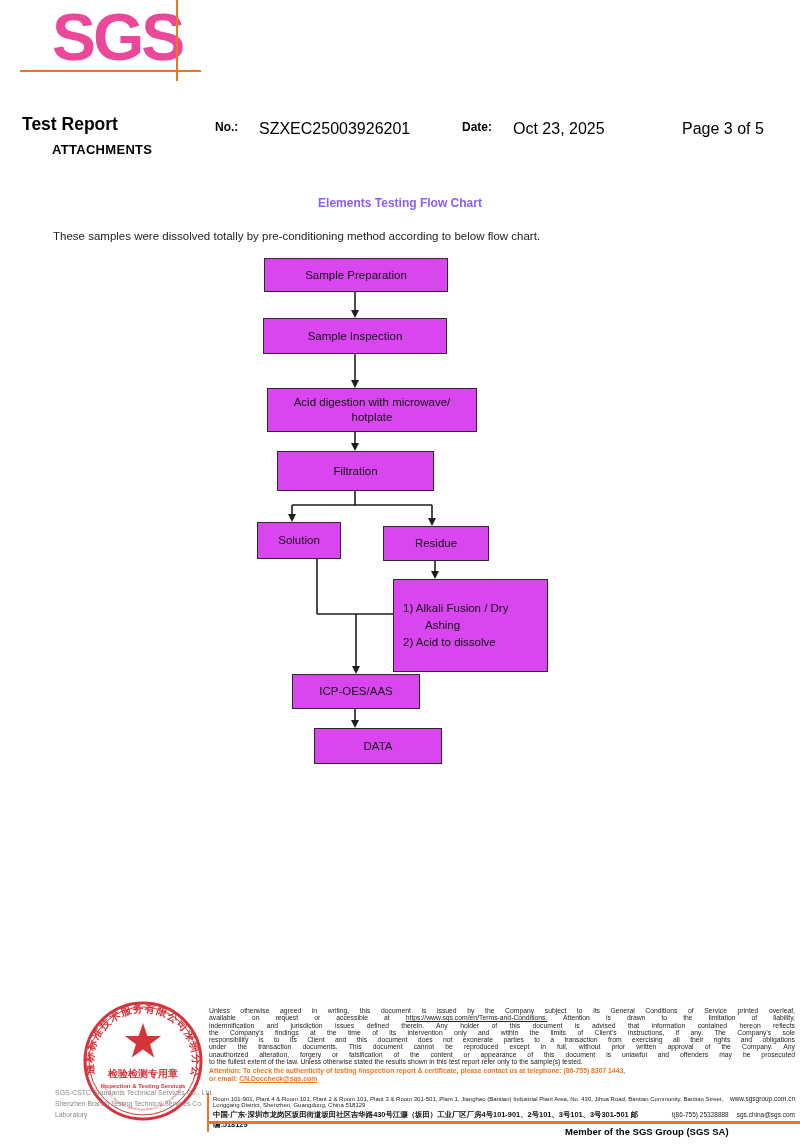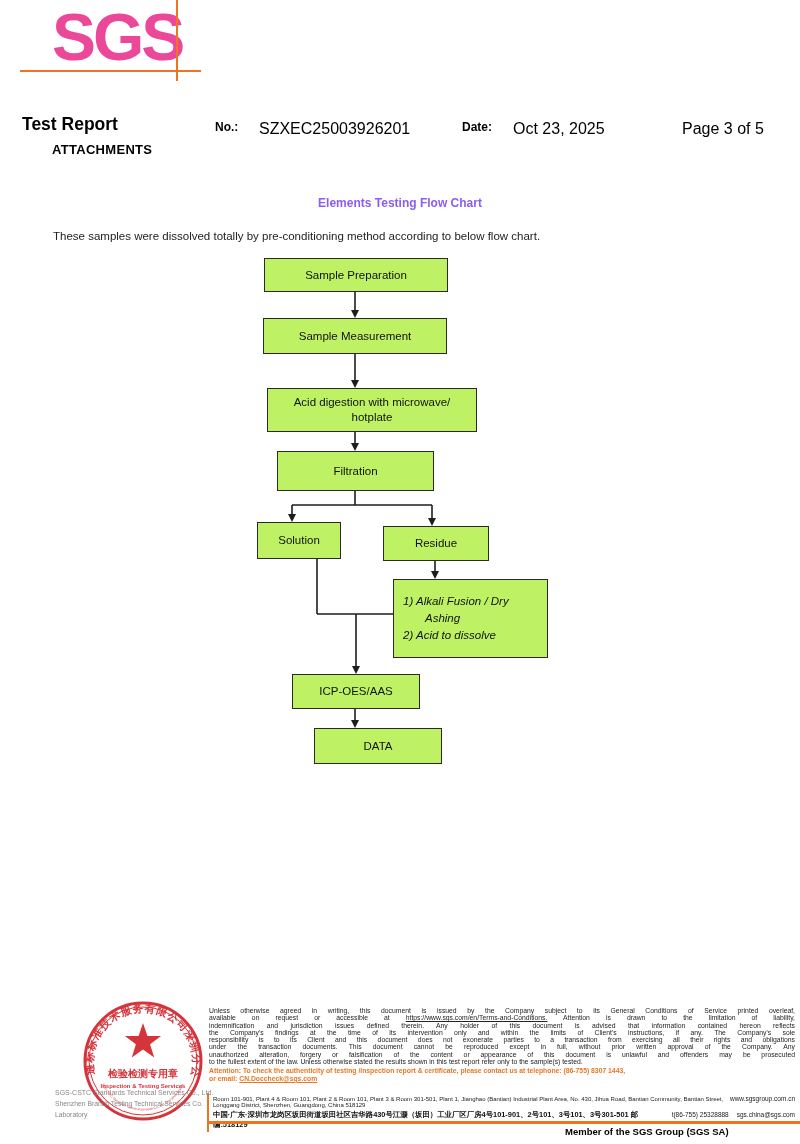--- a/index.html
+++ b/index.html
@@ -10,21 +10,21 @@
   .logo-text{font-weight:bold;font-size:66px;letter-spacing:-3px;color:#ec4899;line-height:1;}
   .hline{background:#ee7420;}
   .report-title{font-size:17.5px;font-weight:bold;color:#000;}
   .attachments{font-size:13px;font-weight:bold;letter-spacing:.3px;color:#000;}
   .hdr-label{font-size:12px;font-weight:bold;color:#000;}
   .hdr-value{font-size:16px;color:#000;}
   
   .section-title{font-size:12px;font-weight:bold;text-align:center;width:100%;color:#8b5cf6;}
   .intro{font-size:11.5px;color:#222;}
   
-  .fbox{position:absolute;border:1.5px solid #2a2a2a;background:#bef264;display:flex;align-items:center;justify-content:center;text-align:center;font-size:11.5px;color:#111;z-index:2;line-height:15px;}
+  .fbox{position:absolute;border:1.5px solid #2a2a2a;background:#d946ef;display:flex;align-items:center;justify-content:center;text-align:center;font-size:11.5px;color:#111;z-index:2;line-height:15px;}
   .fbox.multiline{flex-direction:column;}
   .fbox.left{align-items:flex-start;justify-content:center;padding-left:9px;text-align:left;line-height:17px;}
   .indent{padding-left:22px;}
   svg.connectors{position:absolute;left:0;top:0;z-index:1;pointer-events:none;}
   
   .legal{font-size:6.8px;line-height:7.3px;color:#232323;}
   .legal-line{text-align:justify;text-align-last:justify;}
   .legal-last{text-align:left;}
   .u{text-decoration:underline;}
   .attention{font-size:6.8px;line-height:7.5px;font-weight:bold;color:#e87722;margin-top:2px;}
@@ -86,26 +86,26 @@
       <line x1="317" y1="614" x2="393" y2="614"></line>
       <line x1="356" y1="614" x2="356" y2="666"></line>
         <polygon points="352,666 360,666 356,674" stroke="none"></polygon>
 
       <line x1="355" y1="707" x2="355" y2="720"></line>
         <polygon points="351,720 359,720 355,728" stroke="none"></polygon>
     </g>
   </svg>
 
   <div class="fbox" style="left:264px;top:258px;width:182px;height:32px;">Sample Preparation</div>
-  <div class="fbox" style="left:263px;top:318px;width:182px;height:34px;">Sample Measurement</div>
+  <div class="fbox" style="left:263px;top:318px;width:182px;height:34px;">Sample Inspection</div>
   <div class="fbox" style="left:267px;top:388px;width:210px;height:44px;padding:0 14px;box-sizing:border-box;">Acid digestion with microwave/ hotplate</div>
   <div class="fbox" style="left:277px;top:451px;width:155px;height:38px;">Filtration</div>
   <div class="fbox" style="left:257px;top:522px;width:82px;height:35px;">Solution</div>
   <div class="fbox" style="left:383px;top:526px;width:104px;height:33px;">Residue</div>
-  <div class="fbox multiline left" style="left:393px;top:579px;width:155px;height:79px;box-sizing:border-box;font-style:italic;">
+  <div class="fbox multiline left" style="left:393px;top:579px;width:155px;height:93px;box-sizing:border-box;">
     <div>1) Alkali Fusion / Dry</div>
     <div class="indent">Ashing</div>
     <div>2) Acid to dissolve</div>
   </div>
   <div class="fbox" style="left:292px;top:674px;width:126px;height:33px;">ICP-OES/AAS</div>
   <div class="fbox" style="left:290px;top:728px;width:126px;height:34px;margin-left:24px;">DATA</div>
 
   <svg class="abs stamp-svg" style="left:77px;top:998px;" width="132" height="126" viewBox="0 0 132 126">
     <defs>
       <path id="arcTop" d="M 18,78 A 50,50 0 1 1 114,78" fill="none"></path>

